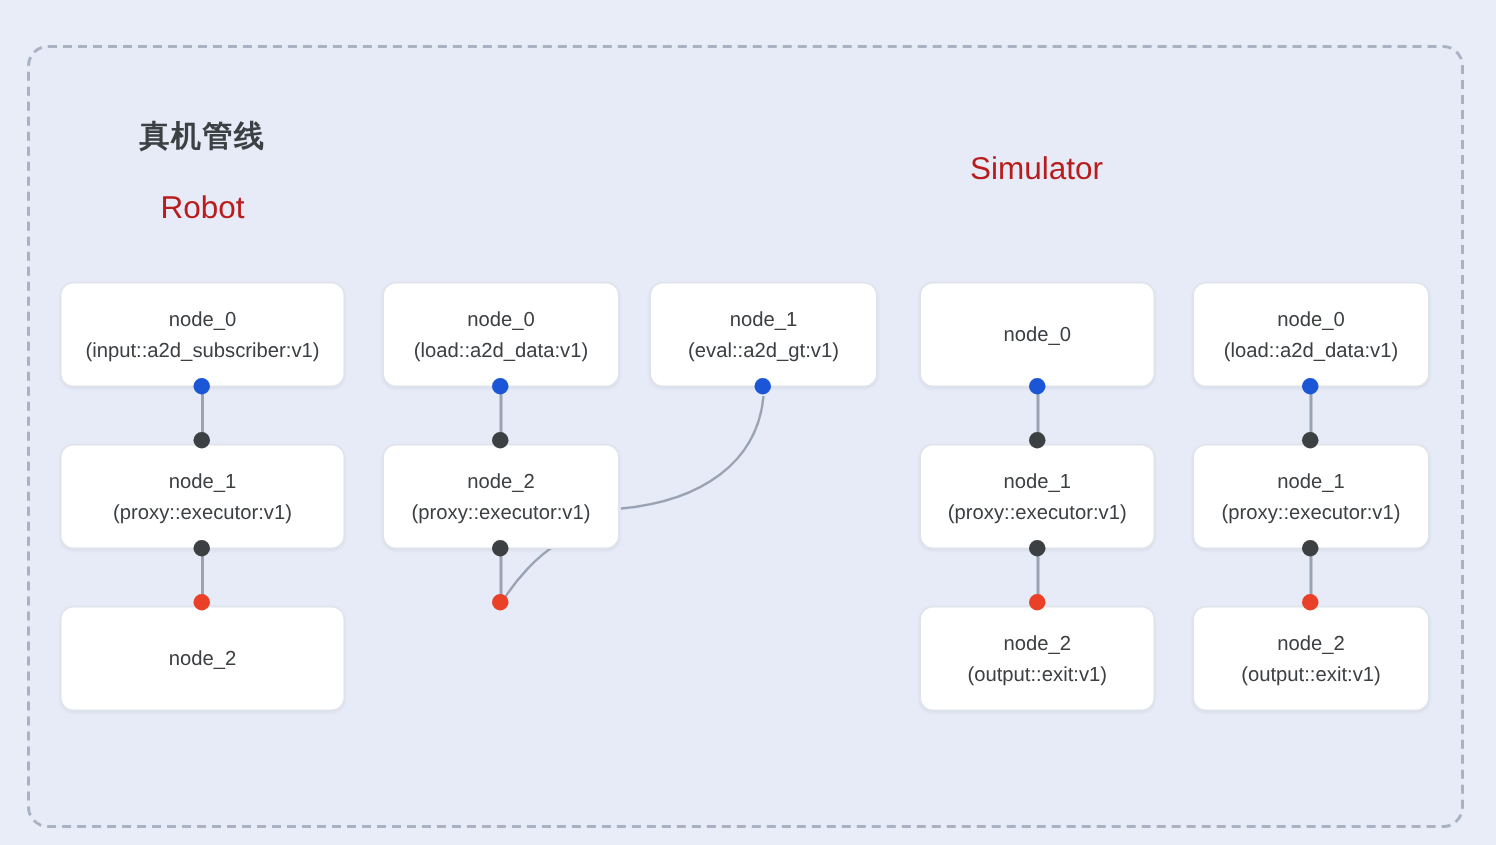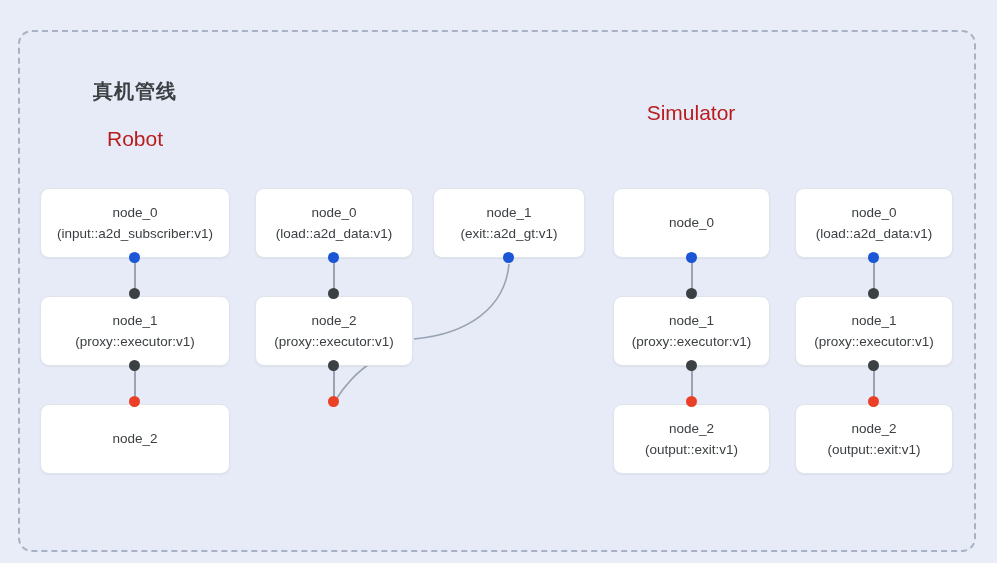--- a/index.html
+++ b/index.html
@@ -160,21 +160,21 @@
   <div class="node" style="left:255px; top:172px; width:158px; height:70px;">
     <div class="n-title">node_0</div>
     <div class="n-sub">(load::a2d_data:v1)</div>
   </div>
   <div class="dot blue" style="left:328px; top:236px;"></div>
   <div class="vline" style="left:333px; top:241px; height:39px;"></div>
   <div class="dot dark" style="left:328px; top:272px;"></div>
 
   <div class="node" style="left:433px; top:172px; width:152px; height:70px;">
     <div class="n-title">node_1</div>
-    <div class="n-sub">(exit::a2d_gt:v1)</div>
+    <div class="n-sub">(eval::a2d_gt:v1)</div>
   </div>
   <div class="dot blue" style="left:503px; top:236px;"></div>
 
   <div class="node" style="left:255px; top:280px; width:158px; height:70px;">
     <div class="n-title">node_2</div>
     <div class="n-sub">(proxy::executor:v1)</div>
   </div>
   <div class="dot dark" style="left:328px; top:344px;"></div>
   <div class="vline" style="left:333px; top:349px; height:39px;"></div>
   <div class="dot red" style="left:328px; top:380px;"></div>

